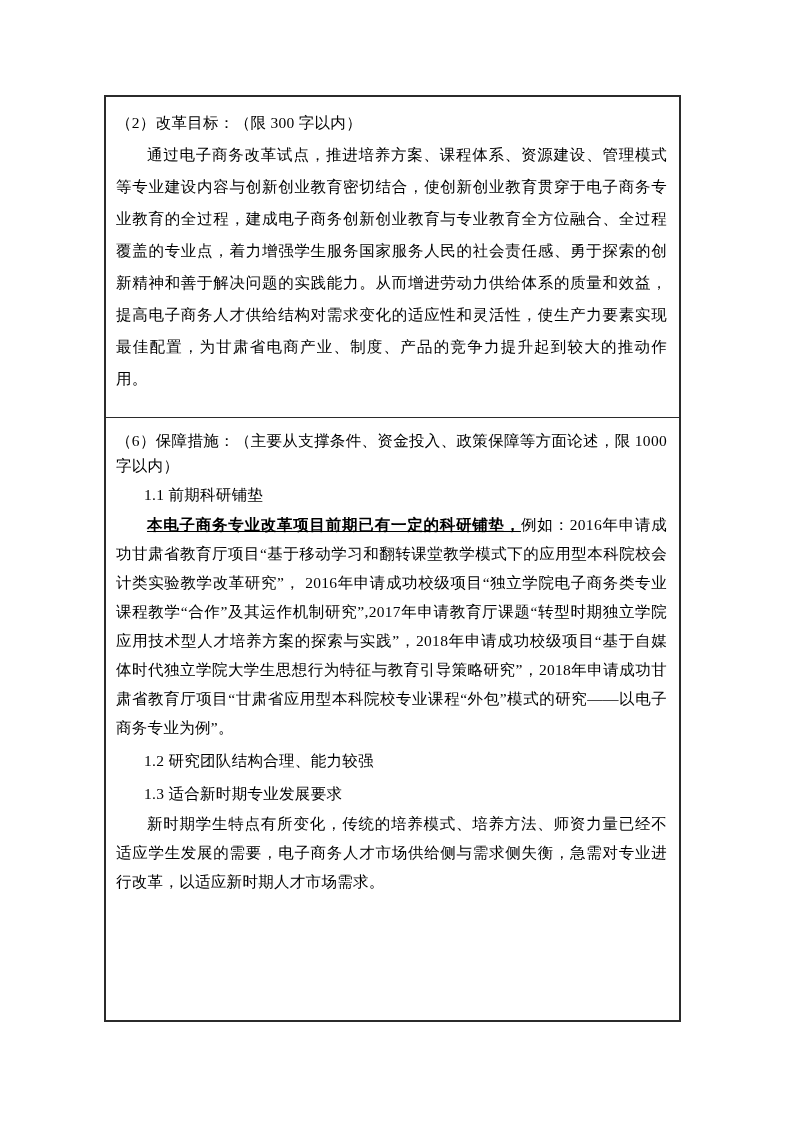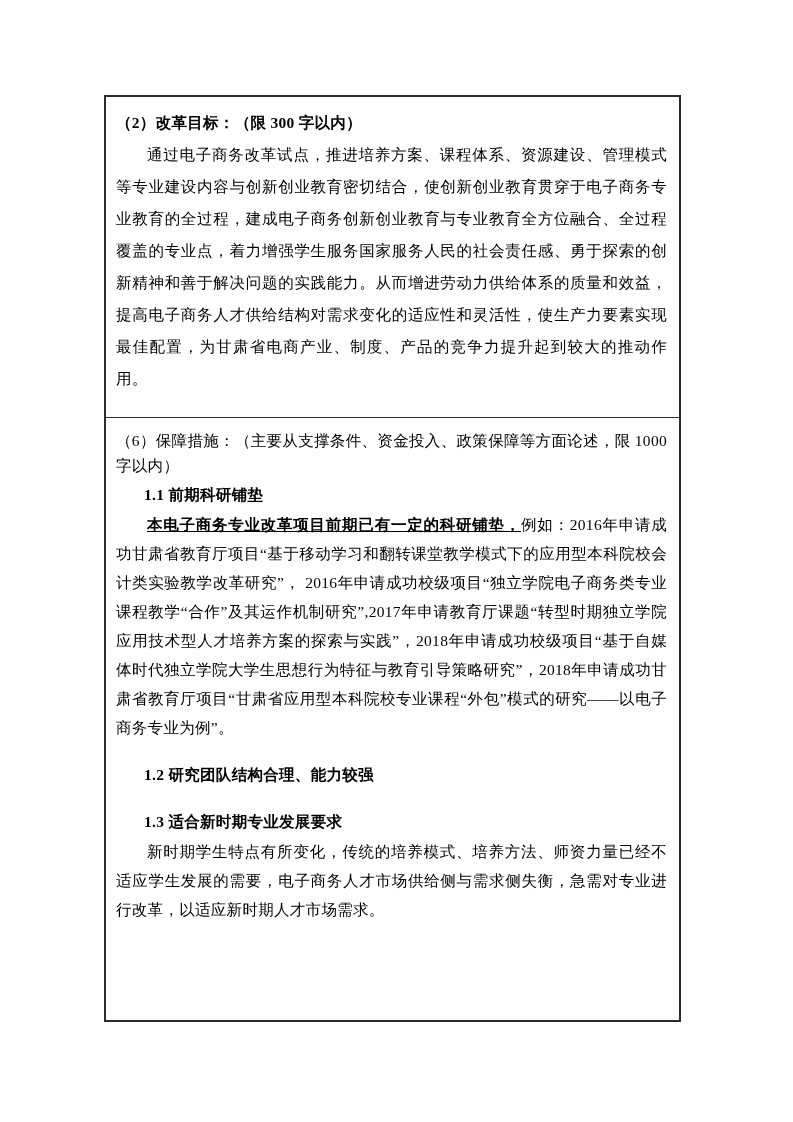--- a/index.html
+++ b/index.html
@@ -36,21 +36,20 @@
     height: 321px;
     border-bottom: 1.5px solid #2b2b2b;
   }
   .cell-safeguards {
     height: 600px;
   }
   .cell-reform-goal .cell-title {
     line-height: 32px;
     margin: 0;
     text-align: left;
-    font-weight: bold;
   }
   .cell-reform-goal p.body {
     line-height: 32px;
     margin: 0;
     text-indent: 2em;
   }
   .cell-safeguards .cell-title {
     line-height: 25px;
     margin: 0 0 2px 0;
   }
@@ -59,32 +58,32 @@
     margin: 0;
     text-indent: 2em;
   }
   .h-level1 {
     font-weight: bold;
     line-height: 29px;
     margin: 1px 0;
     text-align: left;
   }
   .h-level2 {
-    font-weight: bold;
+    font-weight: normal;
     line-height: 29px;
     margin: 2px 0 1px 0;
     padding-left: 28px;
     text-align: left;
   }
   .bold-lead {
     font-weight: bold;
     text-decoration: underline;
   }
   .h-gap {
-    margin-top: 18px;
+    margin-top: 4px;
   }
 </style>
 </head>
 <body>
 
 <div class="doc-table">
 
   <div class="cell cell-reform-goal">
     <p class="cell-title">（2）改革目标：（限 300 字以内）</p>
     <p class="body">通过电子商务改革试点，推进培养方案、课程体系、资源建设、管理模式等专业建设内容与创新创业教育密切结合，使创新创业教育贯穿于电子商务专业教育的全过程，建成电子商务创新创业教育与专业教育全方位融合、全过程覆盖的专业点，着力增强学生服务国家服务人民的社会责任感、勇于探索的创新精神和善于解决问题的实践能力。从而增进劳动力供给体系的质量和效益，提高电子商务人才供给结构对需求变化的适应性和灵活性，使生产力要素实现最佳配置，为甘肃省电商产业、制度、产品的竞争力提升起到较大的推动作用。</p>

